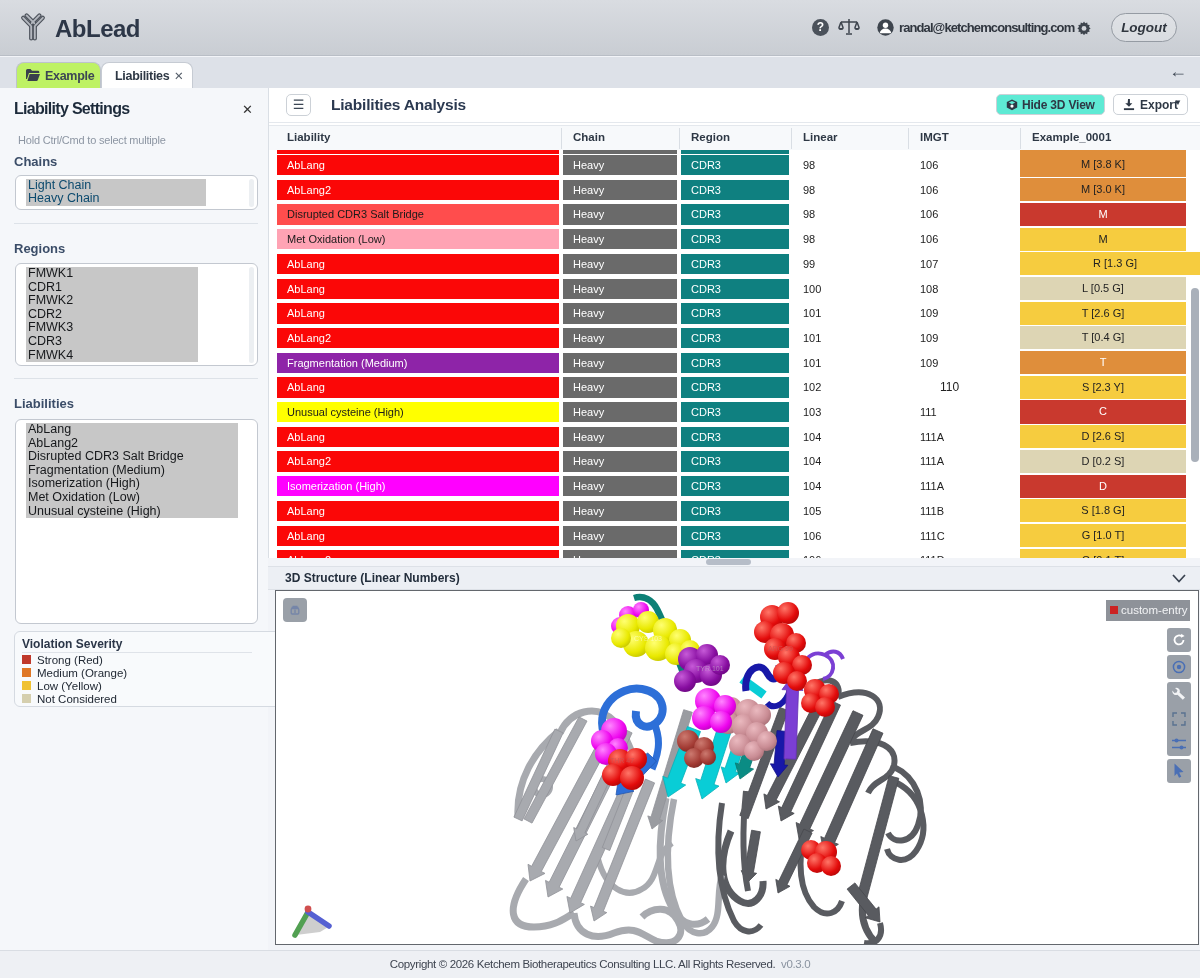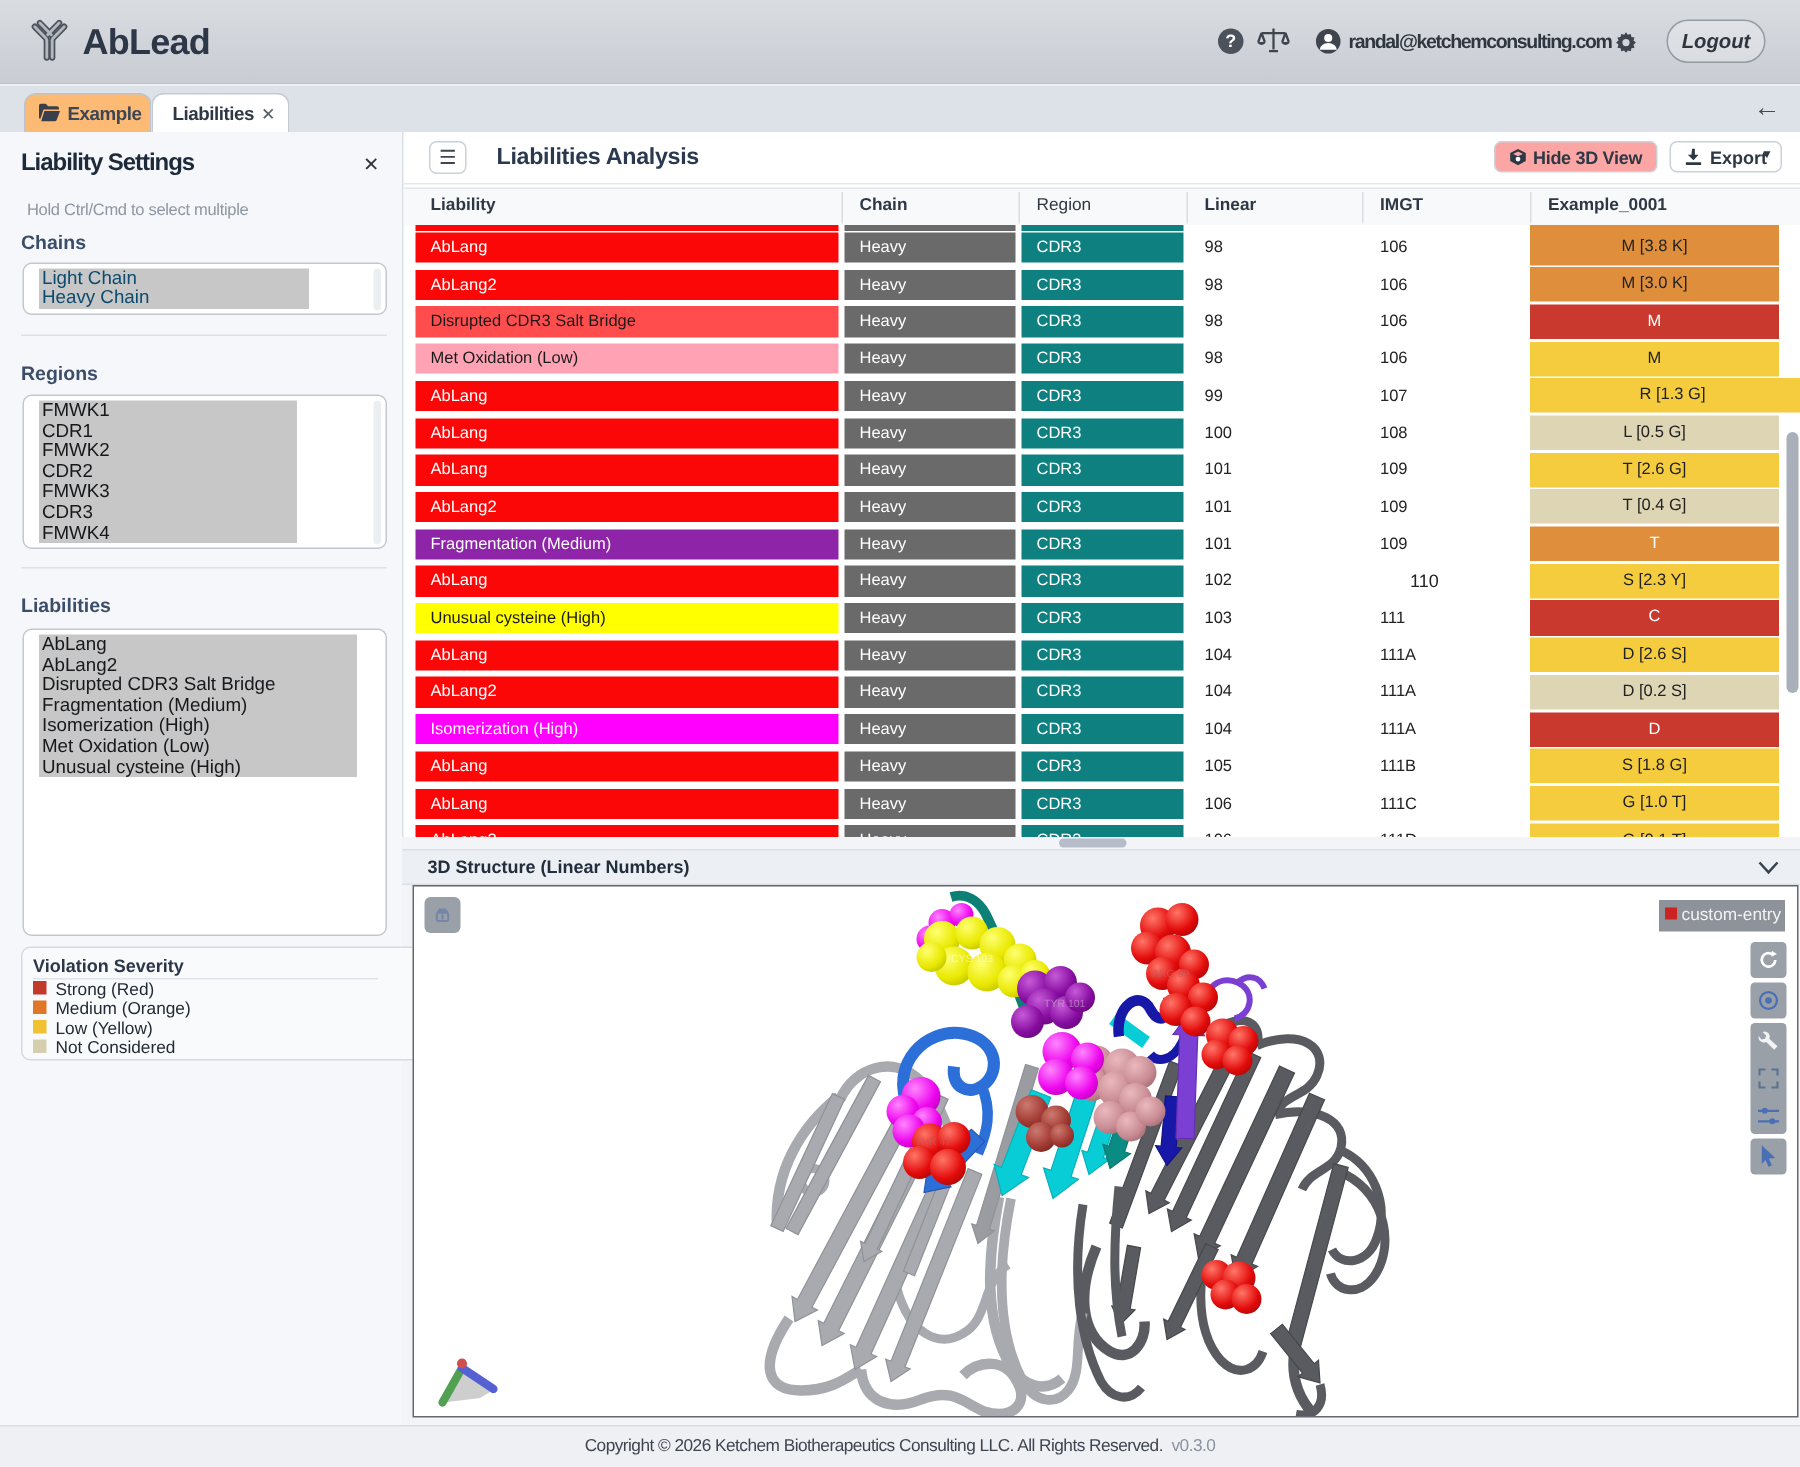--- a/index.html
+++ b/index.html
@@ -54,21 +54,21 @@
   <div class="abs" style="left:899px;top:20px;font-size:13px;font-weight:bold;color:#30363f;letter-spacing:-0.9px;">randal@ketchemconsulting.com</div>
 
   <svg class="abs" style="left:1077px;top:21px;" width="14" height="14" viewBox="0 0 14 14">
     <path fill="#3e454e" d="M7 0.5 L8.2 2.2 L10.2 1.6 L10.6 3.7 L12.7 4 L12 6 L13.6 7.4 L12 8.8 L12.7 10.8 L10.6 11.1 L10.2 13.2 L8.2 12.6 L7 14.3 L5.8 12.6 L3.8 13.2 L3.4 11.1 L1.3 10.8 L2 8.8 L0.4 7.4 L2 6 L1.3 4 L3.4 3.7 L3.8 1.6 L5.8 2.2 Z"></path>
     <circle cx="7" cy="7.4" r="2.4" fill="#d1d4d9"></circle>
   </svg>
   <div class="abs" style="left:1111px;top:13px;width:66px;height:29px;border:1px solid #959ba3;border-radius:15px;background:rgba(255,255,255,0.25);font-size:13.5px;font-weight:bold;color:#30363f;text-align:center;line-height:27px;font-style:italic;">Logout</div>
 </div>
 
 <div class="abs" style="left:0;top:57px;width:1200px;height:31px;background:#dde1e8;">
-  <div class="abs" style="left:16px;top:5px;width:85px;height:26px;background:#fdba74;border:1px solid #bdc3cc;border-bottom:none;border-radius:8px 8px 0 0;">
+  <div class="abs" style="left:16px;top:5px;width:85px;height:26px;background:#bef264;border:1px solid #bdc3cc;border-bottom:none;border-radius:8px 8px 0 0;">
     <svg class="abs" style="left:9px;top:6px;" width="14" height="12" viewBox="0 0 14 12">
       <path fill="#39404c" d="M0 1.5 A1.5 1.5 0 0 1 1.5 0 L4.5 0 L6 1.8 L12 1.8 A1.3 1.3 0 0 1 13.3 3.1 L13.3 4 L3 4 L1 10 L0 10 Z"></path>
       <path fill="#39404c" d="M3.6 5 L14 5 L11.8 11 A1.4 1.4 0 0 1 10.5 12 L1.4 12 Z"></path>
     </svg>
     <div class="abs" style="left:28px;top:6px;font-size:12.5px;font-weight:bold;color:#3c4654;letter-spacing:-0.3px;">Example</div>
   </div>
   <div class="abs" style="left:101px;top:5px;width:92px;height:26px;background:#fff;border:1px solid #c6cbd3;border-bottom:none;border-radius:8px 8px 0 0;">
     <div class="abs" style="left:13px;top:6px;font-size:12.5px;font-weight:bold;color:#2e3845;letter-spacing:-0.3px;">Liabilities</div>
     <div class="abs" style="left:72px;top:6px;font-size:11.5px;color:#555e6a;">✕</div>
   </div>
@@ -108,21 +108,21 @@
       <span style="display:inline-block;width:9px;height:9px;background:#f0c232;margin-right:6px;"></span>Low (Yellow)<br>
       <span style="display:inline-block;width:9px;height:9px;background:#d5cfae;margin-right:6px;"></span>Not Considered
     </div>
   </div>
 </div>
 
 <div class="abs" style="left:268px;top:88px;width:932px;height:470px;background:#fff;border-left:1px solid #dadfe5;"></div>
 
 <div class="abs" style="left:286px;top:94px;width:25px;height:22px;border:1px solid #ccd1d7;border-radius:5px;background:#fff;text-align:center;line-height:20px;font-size:13px;color:#3c4654;">☰</div>
 <div class="abs" style="left:331px;top:96px;font-size:15.5px;font-weight:bold;color:#2b3950;letter-spacing:-0.2px;">Liabilities Analysis</div>
-<div class="abs" style="left:996px;top:94px;width:109px;height:21px;border:1px solid #ccd1d7;border-radius:5px;background:#fca5a5;padding-left:20px;">
+<div class="abs" style="left:996px;top:94px;width:109px;height:21px;border:1px solid #ccd1d7;border-radius:5px;background:#5eead4;padding-left:20px;">
   <svg class="abs" style="left:9px;top:4px;" width="12" height="12" viewBox="0 0 15 14">
       <path fill="#2e3845" d="M7.5 0 L14 3.2 L14 10 L7.5 13.5 L1 10 L1 3.2 Z M7.5 2 L3.4 4 L7.5 6 L11.6 4 Z"></path>
       <circle cx="7.5" cy="8.3" r="2" fill="#fff"></circle>
     </svg>
   <div class="abs" style="left:25px;top:3px;font-size:12px;font-weight:bold;color:#2e3845;white-space:nowrap;letter-spacing:-0.2px;">Hide 3D View</div>
 </div>
 <div class="abs" style="left:1113px;top:94px;width:75px;height:21px;border:1px solid #ccd1d7;border-radius:5px;background:#fff;">
   <svg class="abs" style="left:9px;top:4px;" width="12" height="12" viewBox="0 0 13 13">
       <g fill="#2e3845">
         <path d="M5.5 0 h2 v4.5 h2.6 L6.5 8.5 2.4 4.5 H5 Z"></path>
@@ -130,21 +130,21 @@
       </g>
     </svg>
   <div class="abs" style="left:26px;top:3px;font-size:12px;font-weight:bold;color:#2e3845;">Export</div>
   <div class="abs" style="left:60px;top:3px;font-size:8px;color:#2e3845;">▼</div>
 </div>
 <div class="abs" style="left:269px;top:122px;width:931px;height:1px;background:#e4e8ed;"></div>
 
 <div class="abs" style="left:269px;top:125px;width:931px;height:25px;background:#f7f9fb;border-top:1px solid #e4e8ed;">
   <div class="abs" style="left:18px;top:5px;font-size:11.5px;font-weight:bold;color:#2e3845;">Liability</div>
   <div class="abs" style="left:304px;top:5px;font-size:11.5px;font-weight:bold;color:#2e3845;">Chain</div>
-  <div class="abs" style="left:422px;top:5px;font-size:11.5px;font-weight:normal;color:#2e3845;">Region</div>
+  <div class="abs" style="left:422px;top:5px;font-size:11.5px;font-weight:bold;color:#2e3845;">Region</div>
   <div class="abs" style="left:534px;top:5px;font-size:11.5px;font-weight:bold;color:#2e3845;">Linear</div>
   <div class="abs" style="left:651px;top:5px;font-size:11.5px;font-weight:bold;color:#2e3845;">IMGT</div>
   <div class="abs" style="left:763px;top:5px;font-size:11.5px;font-weight:bold;color:#2e3845;">Example_0001</div>
   <div class="abs" style="left:292px;top:2px;width:1px;height:21px;background:#d9dee4;"></div>
   <div class="abs" style="left:410px;top:2px;width:1px;height:21px;background:#d9dee4;"></div>
   <div class="abs" style="left:522px;top:2px;width:1px;height:21px;background:#d9dee4;"></div>
   <div class="abs" style="left:639px;top:2px;width:1px;height:21px;background:#d9dee4;"></div>
   <div class="abs" style="left:751px;top:2px;width:1px;height:21px;background:#d9dee4;"></div>
 </div>
 

